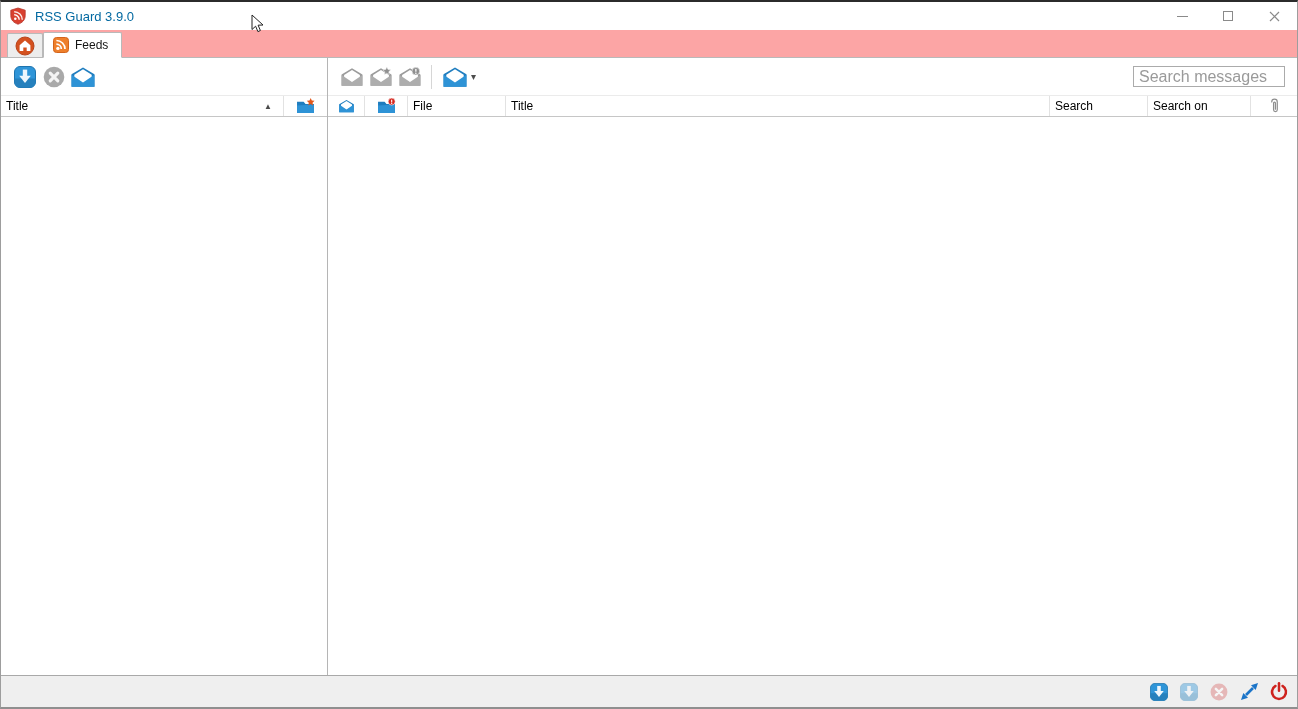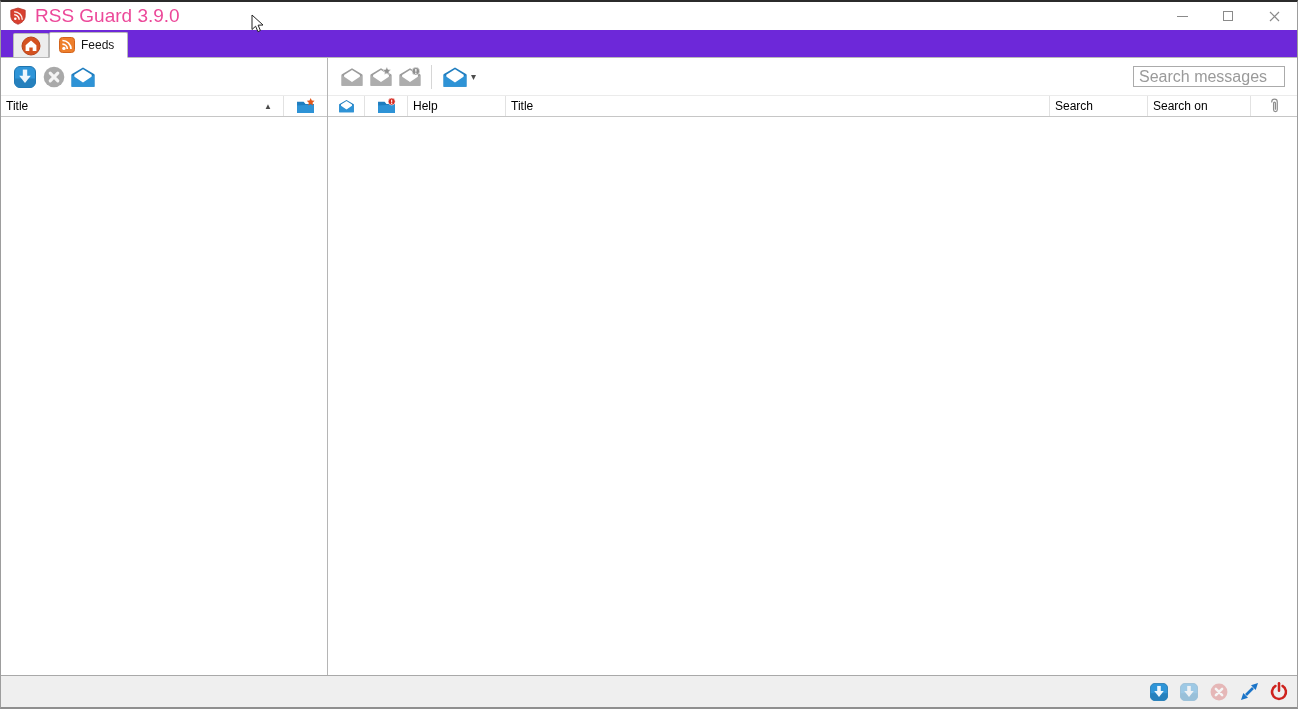--- a/index.html
+++ b/index.html
@@ -11,33 +11,33 @@
     background: #fff; overflow: hidden;
     border: 1px solid #9d9d9d;
     border-top: 2px solid #2b2b2b;
     border-bottom: 2px solid #8f8f8f;
     display: flex; flex-direction: column;
   }
 
   
   .titlebar { height: 28px; display:flex; align-items:center; padding-left:8px; flex:0 0 auto; background:#fff; }
   .titlebar .app-icon { width:18px; height:18px; margin-right:8px; flex:0 0 auto; }
-  .titlebar .title { font-size:19px; color:#ec4899; }
+  .titlebar .title { font-size:13px; color:#0369a1; }
   .win-controls { margin-left:auto; display:flex; height:100%; }
   .win-btn { width:46px; height:100%; display:flex; align-items:center; justify-content:center; }
   .min-glyph { width:11px; height:1px; background:#8a8a8a; }
   .max-glyph { width:10px; height:10px; border:1px solid #8a8a8a; }
 
   
   .menubar { height:22px; flex:0 0 auto; display:flex; align-items:center; padding-left:6px; border-bottom:1px solid #ececec; background:#fdfdfd; }
   .menu-item { display:inline-block; font-size:12px; color:#a2a2a2; padding:3px 9px; cursor:default; }
   .menu-item.mn::first-letter { text-decoration: underline; }
 
   
-  .tabstrip { height:28px; flex:0 0 auto; display:flex; align-items:flex-end; padding-left:12px; border-bottom:1px solid #b9b9b9; background:#6d28d9; }
+  .tabstrip { height:28px; flex:0 0 auto; display:flex; align-items:flex-end; padding-left:6px; border-bottom:1px solid #b9b9b9; background:#fca5a5; }
   .tab { border:1px solid #b9b9b9; border-bottom:none; display:flex; align-items:center; justify-content:center; }
   .tab.home { width:36px; height:24px; background:#ededed; border-top-left-radius:2px; border-top-right-radius:2px; }
   .tab.active { height:26px; background:#fff; margin-bottom:-1px; border-bottom:1px solid #fff; padding:0 13px 0 9px; gap:6px; border-top-left-radius:2px; border-top-right-radius:2px; }
   .tab-label { font-size:12px; color:#151515; }
 
   
   .main { flex:1 1 auto; display:flex; min-height:0; }
   .pane { display:flex; flex-direction:column; min-width:0; background:#fff; }
   .pane.left { flex:0 0 326px; }
   .pane.right { flex:1 1 auto; }
@@ -207,21 +207,21 @@
         <div class="hcell icon" style="flex:0 0 43px;">
           <svg width="19" height="16" viewBox="0 0 20 17">
             <path d="M1 4 H8 L10 6.5 H19 V16 H1 Z" fill="#1f7dbf"></path>
             <path d="M1 16 V8 L19 7 V16 Z" fill="#2e93d6"></path>
             <circle cx="15.5" cy="3.8" r="3.7" fill="#d5281f" stroke="#fff" stroke-width="0.6"></circle>
             <rect x="14.9" y="1.6" width="1.2" height="2.9" rx="0.6" fill="#fff"></rect>
             <circle cx="15.5" cy="5.7" r="0.8" fill="#fff"></circle>
           </svg>
         </div>
         <div class="hcell" style="flex:0 0 98px;">
-          <span>Help</span>
+          <span>File</span>
         </div>
         <div class="hcell" style="flex:1 1 auto;">
           <span>Title</span>
         </div>
         <div class="hcell" style="flex:0 0 98px;">
           <span>Search</span>
         </div>
         <div class="hcell" style="flex:0 0 103px;">
           <span>Search on</span>
         </div>

